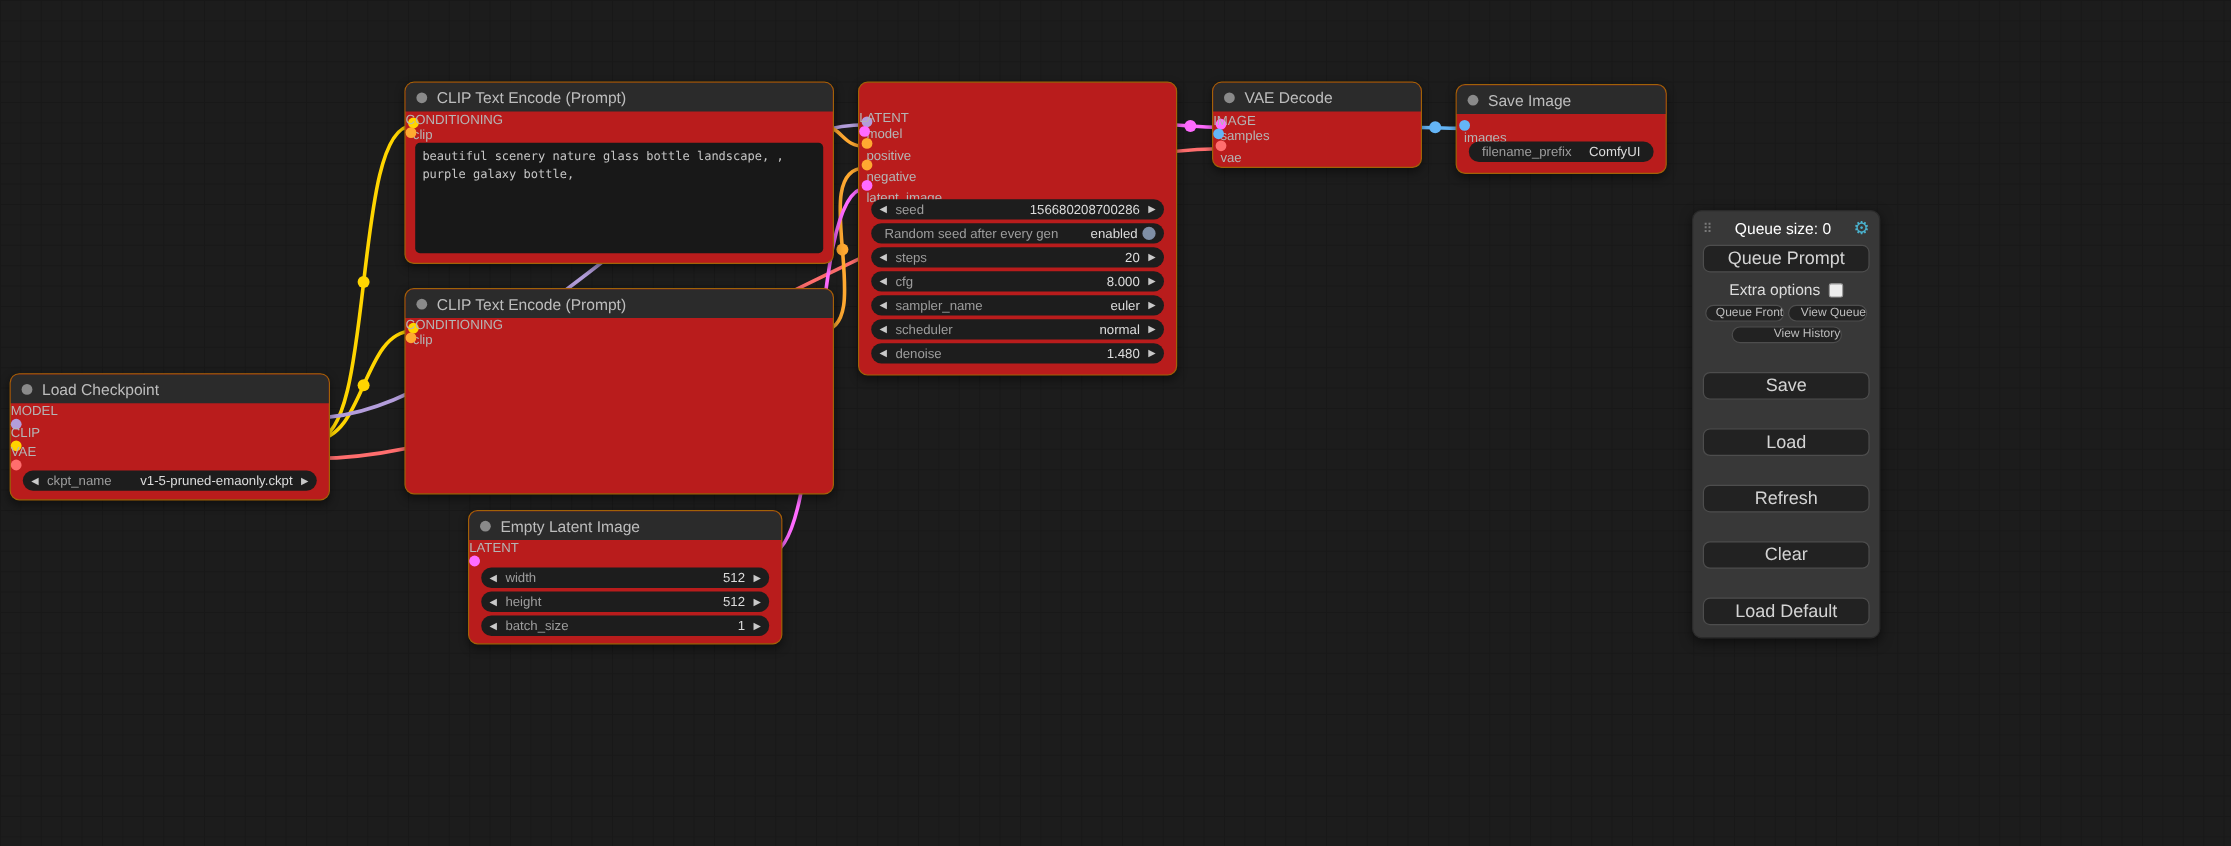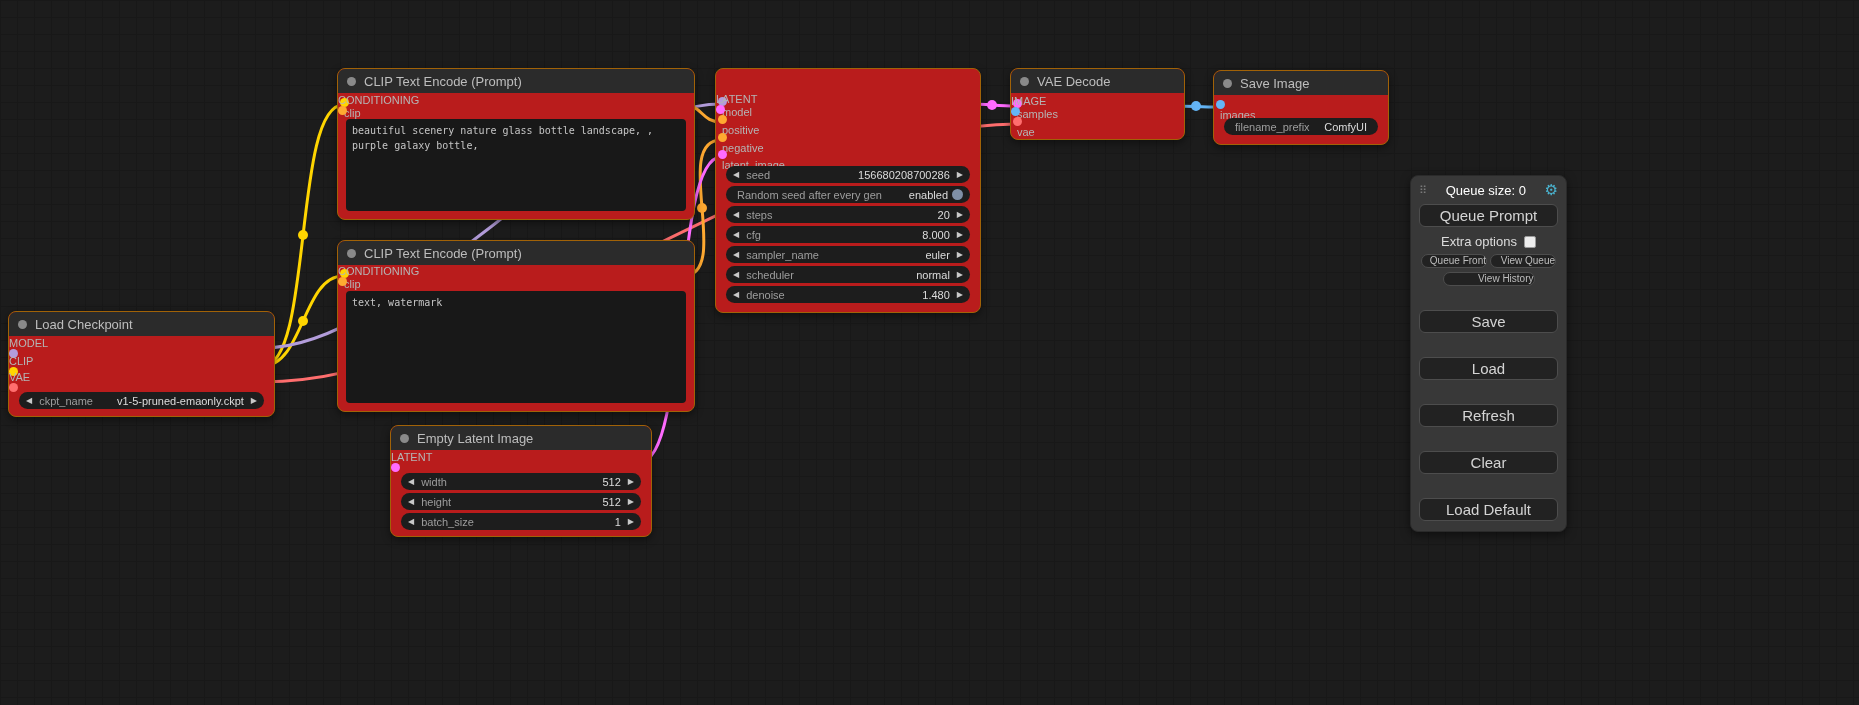--- a/index.html
+++ b/index.html
@@ -127,21 +127,20 @@
     <span>CLIP Text Encode (Prompt)</span>
   </div>
   <div class="prow in" style="top:28px">
     <span class="pdot" style="background-color: rgb(255, 213, 0);"></span>
     <span class="plabel">clip</span>
   </div>
   <div class="prow out" style="top:28px">
     <span class="plabel">CONDITIONING</span>
     <span class="pdot" style="background-color: rgb(255, 169, 49);"></span>
   </div>
-  <div class="ntext" style="top:50px;bottom:8px">text, watermark</div>
 </div>
 
 <div class="node" style="left:390px;top:425px;width:262px;height:112px">
   <div class="ntitle">
     <span class="tdot" style="background-color: rgb(138, 138, 138);"></span>
     <span>Empty Latent Image</span>
   </div>
   <div class="prow out" style="top:29px">
     <span class="plabel">LATENT</span>
     <span class="pdot" style="background-color: rgb(255, 107, 255);"></span>

